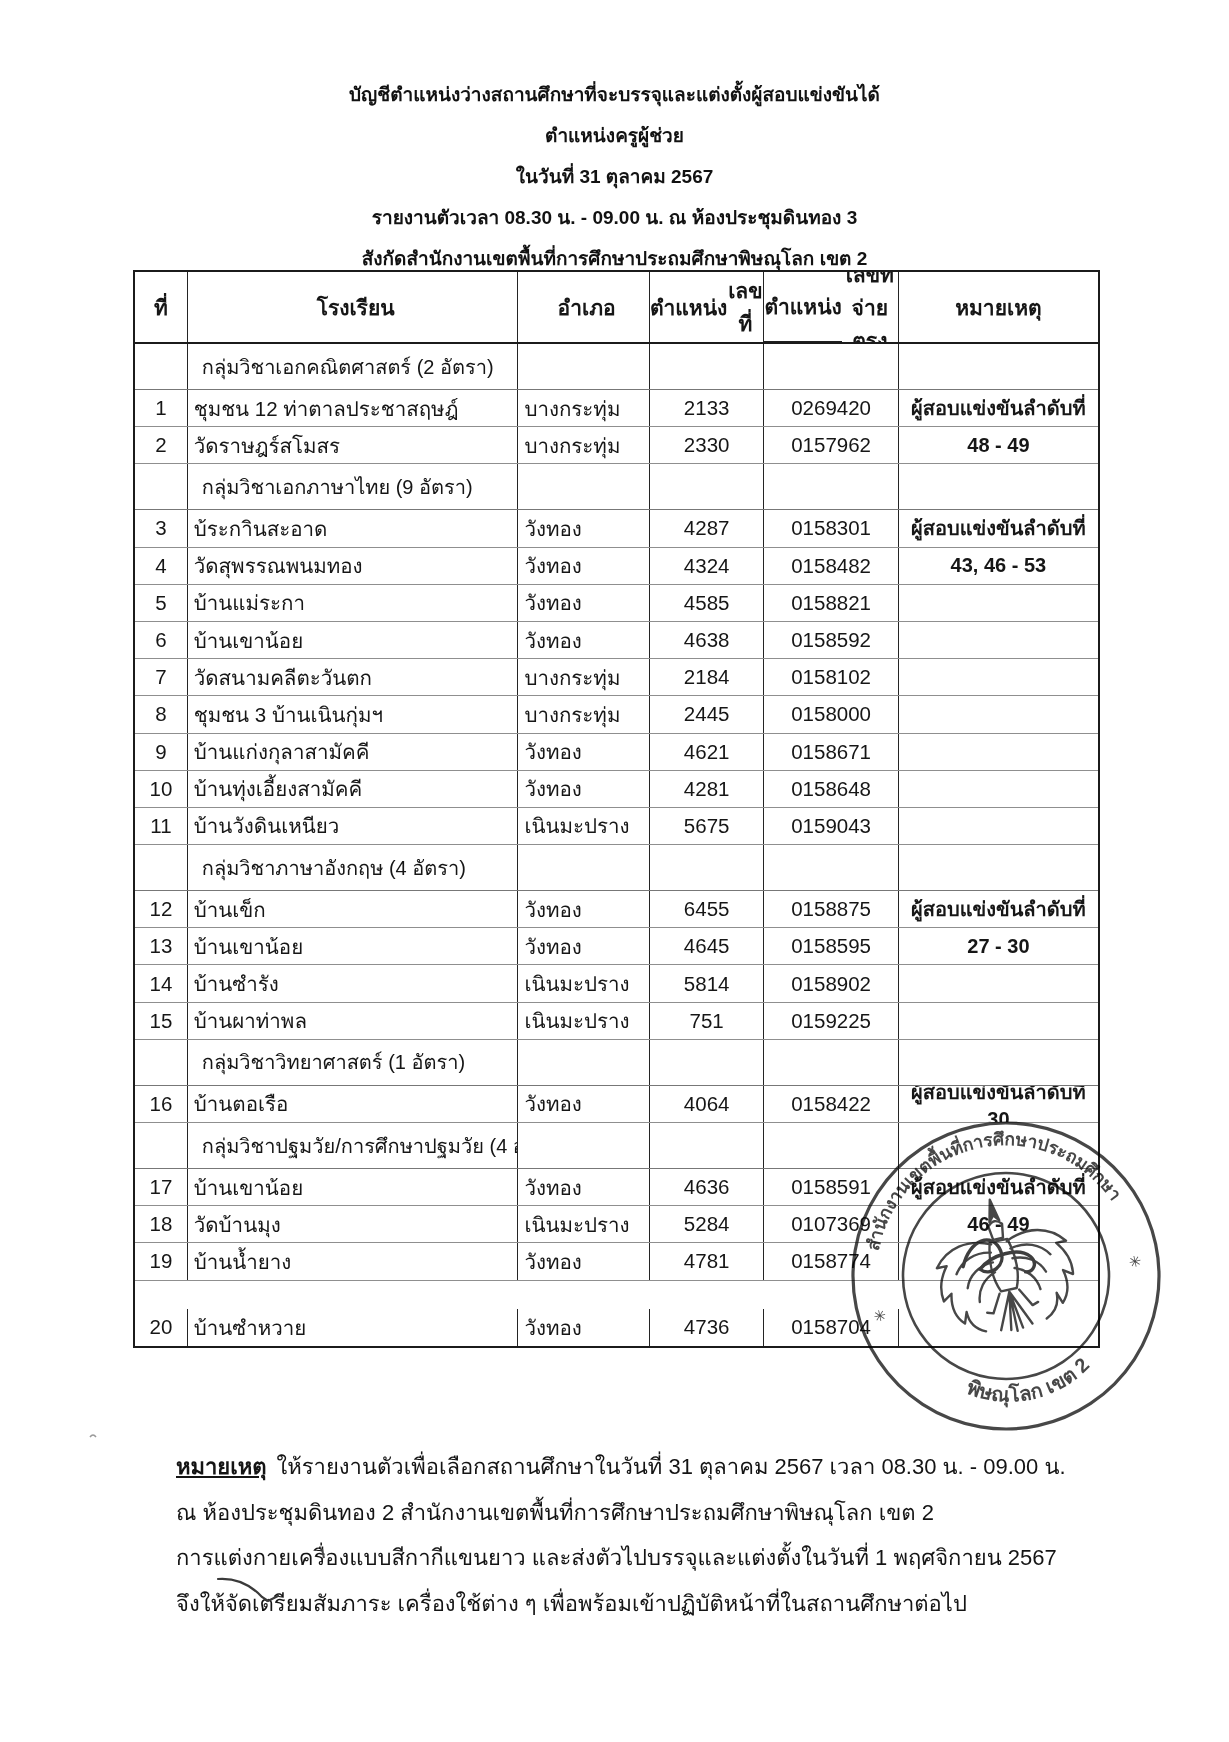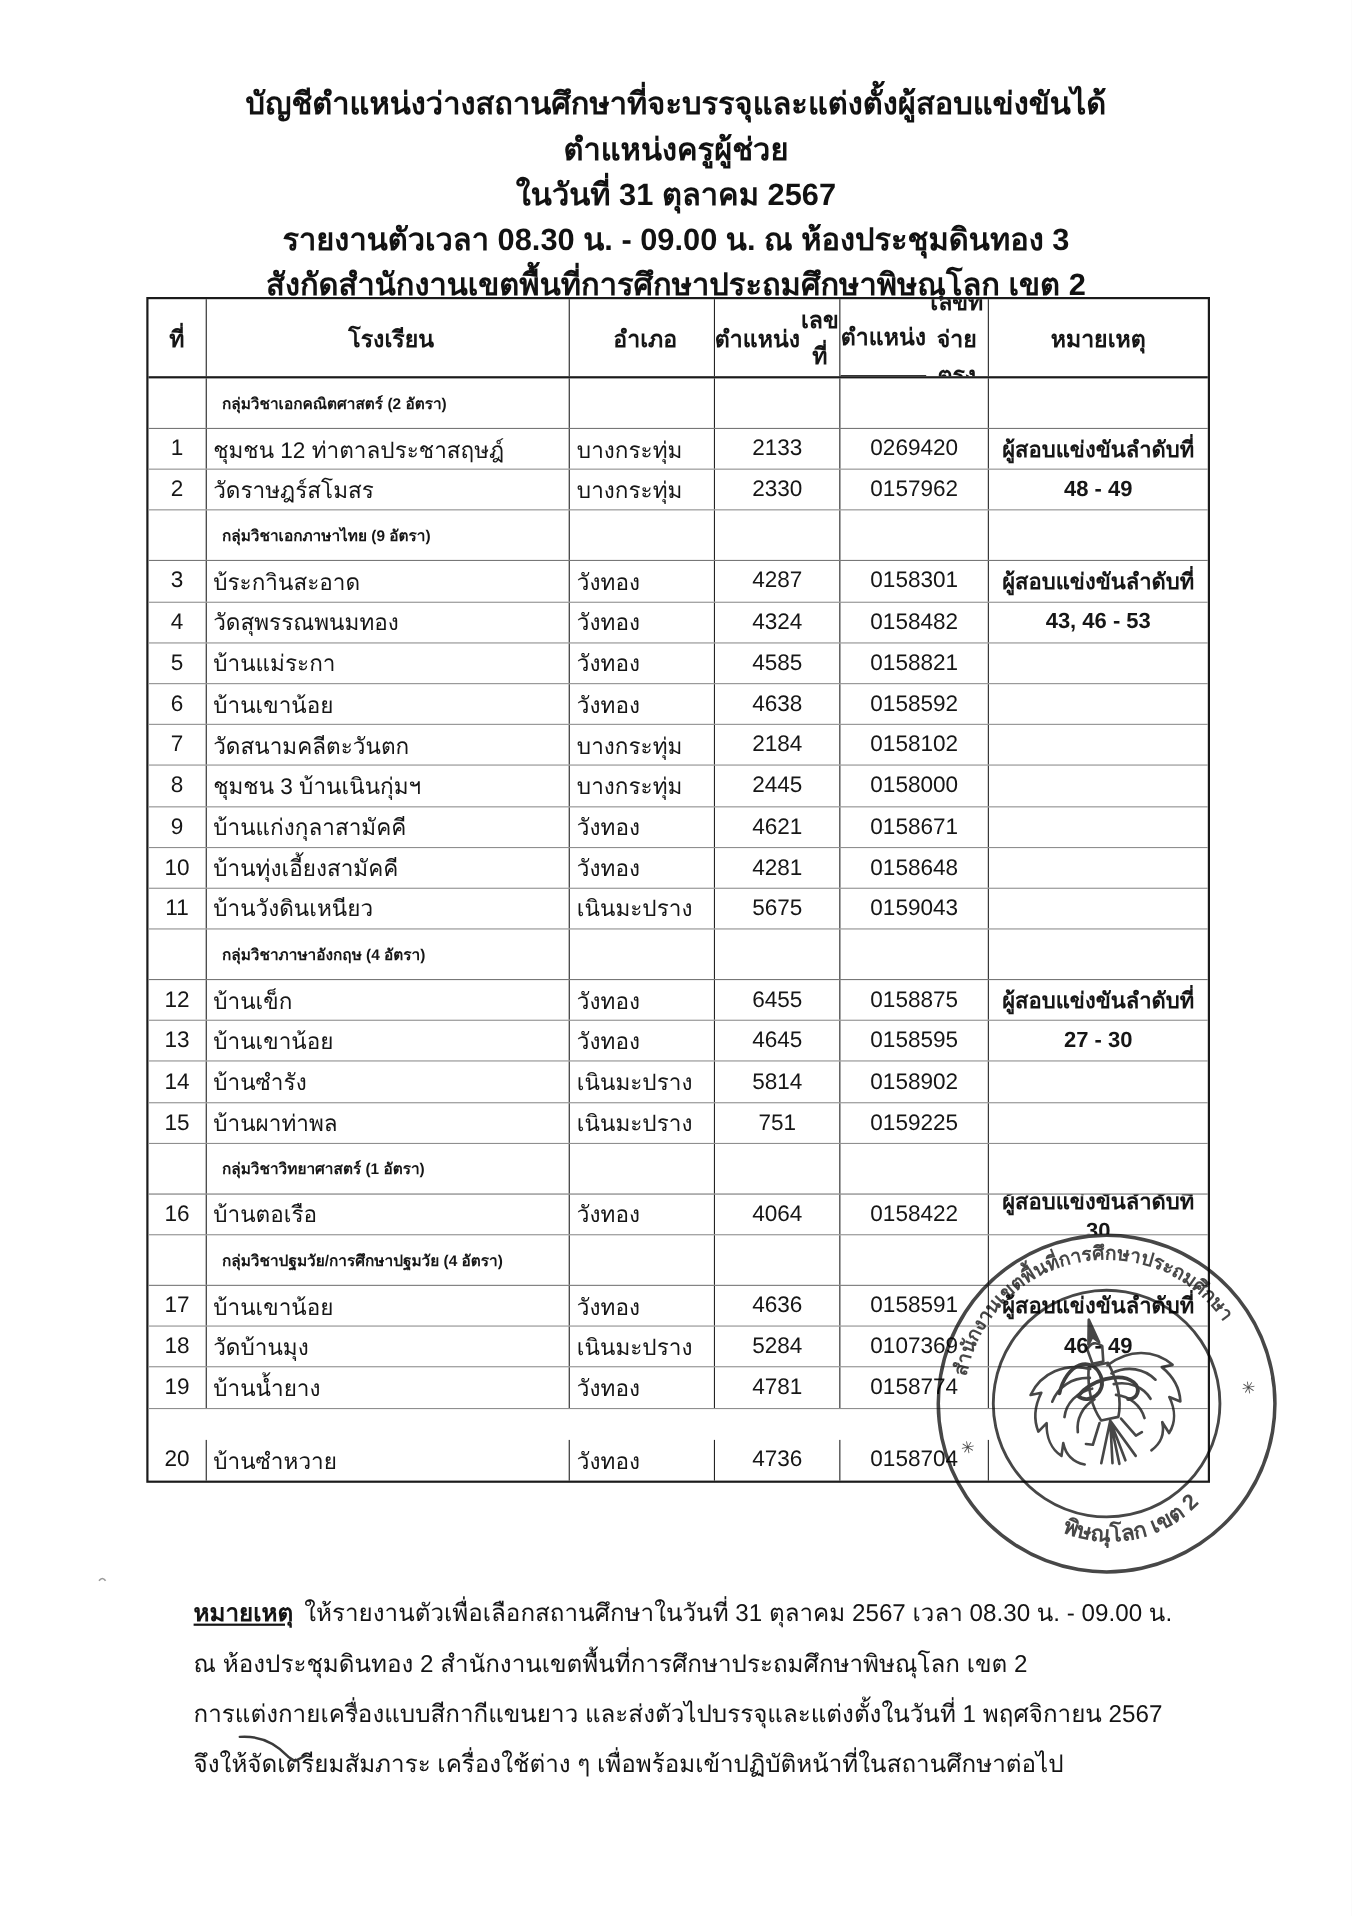--- a/index.html
+++ b/index.html
@@ -1,20 +1,20 @@
 <!DOCTYPE html>
 <html><head>
 <meta charset="utf-8">
 <style>
   * { margin:0; padding:0; box-sizing:border-box; }
   body { background:#e8e8e8; font-family:"Liberation Sans","DejaVu Sans",sans-serif; }
   .page { position:relative; width:1229px; height:1742px; background:#ffffff; margin:0 auto; overflow:hidden; color:#161616; }
 
   .title-block { position:absolute; top:74px; left:0; width:100%; text-align:center;
-    font-weight:bold; font-size:28px; line-height:41px; color:#121212; }
+    font-weight:bold; font-size:19px; line-height:41px; color:#121212; }
 
   
   .doc-table { position:absolute; left:133px; top:270px; width:967px; border:2.5px solid #1b1b1b; background:#fff; }
   .t-row { display:flex; width:100%; border-bottom:1.5px solid #8f8f8f; }
   .t-row:last-child { border-bottom:none;margin-top:28px; }
   .t-header { height:72px; border-bottom:2px solid #1b1b1b; font-weight:bold; font-size:21px; }
   .t-group { height:46px; border-bottom:1.5px solid #777; }
   .t-data { height:37.2px; }
   .cell { border-right:1.8px solid #242424; display:flex; align-items:center; overflow:hidden; }
   .cell:last-child { border-right:none; }
@@ -23,21 +23,21 @@
   .c-district{ width:132px; padding-left:6px; }
   .c-pos     { width:115px; justify-content:center; }
   .c-direct  { width:135px; justify-content:center; }
   .c-remark  { width:200px; justify-content:center; }
   .t-header .cell { justify-content:center; text-align:center; }
   .hdr-stack { display:flex; width:100%; height:100%; }
   .hdr-stack > div { flex:1; display:flex; align-items:center; justify-content:center; }
   .hdr-divided > div:first-child { border-bottom:1.6px solid #1f1f1f; }
   .t-data .cell { font-size:20.5px; }
   .t-data .c-remark, .t-group .c-remark { font-weight:bold; font-size:20px; text-align:center; }
-  .group-label { font-weight:bold; font-size:14px; padding-left:8px; white-space:nowrap; }
+  .group-label { font-weight:normal; font-size:20px; padding-left:8px; white-space:nowrap; }
 
   
   .footnote { position:absolute; left:176px; top:1444px; width:900px; font-size:22px; line-height:45.5px; color:#141414; }
   .footnote .lbl { font-weight:bold; text-decoration:underline; margin-right:10px; }
 
   
   .stamp { position:absolute; left:838px; top:1108px; width:336px; height:336px; opacity:0.88; mix-blend-mode:multiply; pointer-events:none; }
   .stamp text { font-family:"Liberation Sans","DejaVu Sans",sans-serif; fill:#2d2d2d; }
 
   .pen-marks { position:absolute; left:0; top:0; width:1229px; height:1742px; pointer-events:none; }

